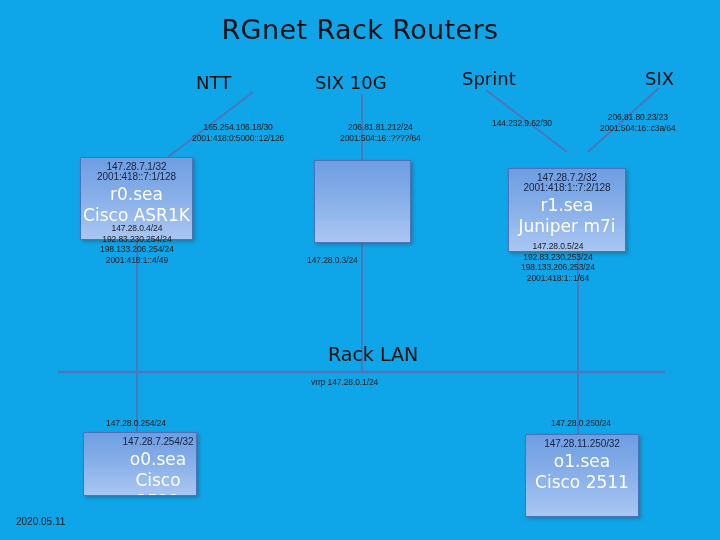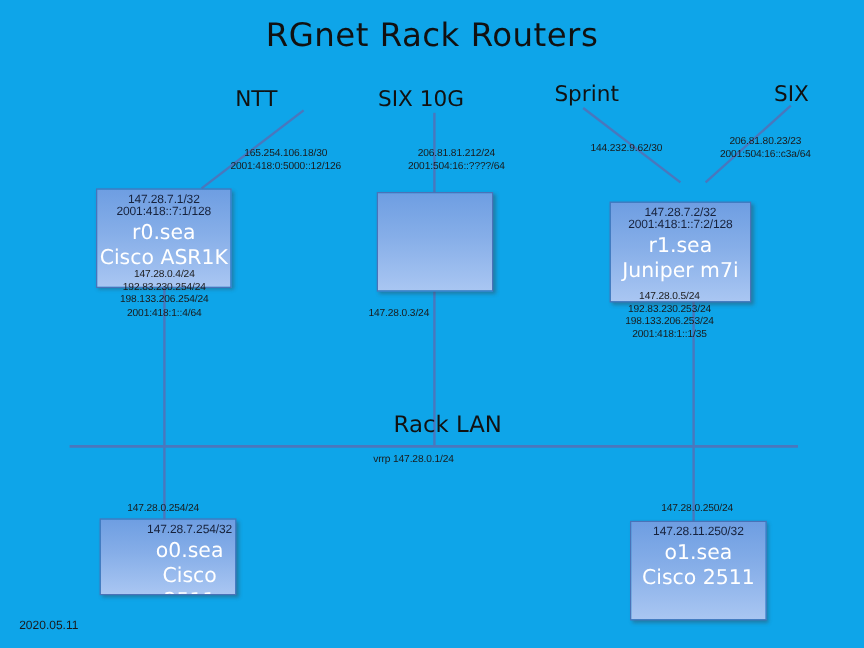--- a/index.html
+++ b/index.html
@@ -207,30 +207,30 @@
           <div class="rname">o1.sea</div>
           <div class="rmodel">Cisco 2511</div>
         </div>
       </div>
     </div>
   <div id="lan-annot-layer">
       <div class="annot center" style="left: 100px; top: 223px;">
         <div>147.28.0.4/24</div>
         <div>192.83.230.254/24</div>
         <div>198.133.206.254/24</div>
-        <div>2001:418:1::4/64</div>
+        <div>2001:418:1::4/49</div>
       </div>
       <div class="annot center" style="left: 307px; top: 255px;">
         <div>147.28.0.3/24</div>
       </div>
       <div class="annot center" style="left: 521px; top: 241px;">
         <div>147.28.0.5/24</div>
         <div>192.83.230.253/24</div>
         <div>198.133.206.253/24</div>
-        <div>2001:418:1::1/35</div>
+        <div>2001:418:1::1/64</div>
       </div>
       <div class="annot center" style="left: 106px; top: 418px;">
         <div>147.28.0.254/24</div>
       </div>
       <div class="annot center" style="left: 551px; top: 418px;">
         <div>147.28.0.250/24</div>
       </div>
     </div>
 
   <div class="lanlabel" style="left: 328px; top: 343px;">Rack LAN</div>

